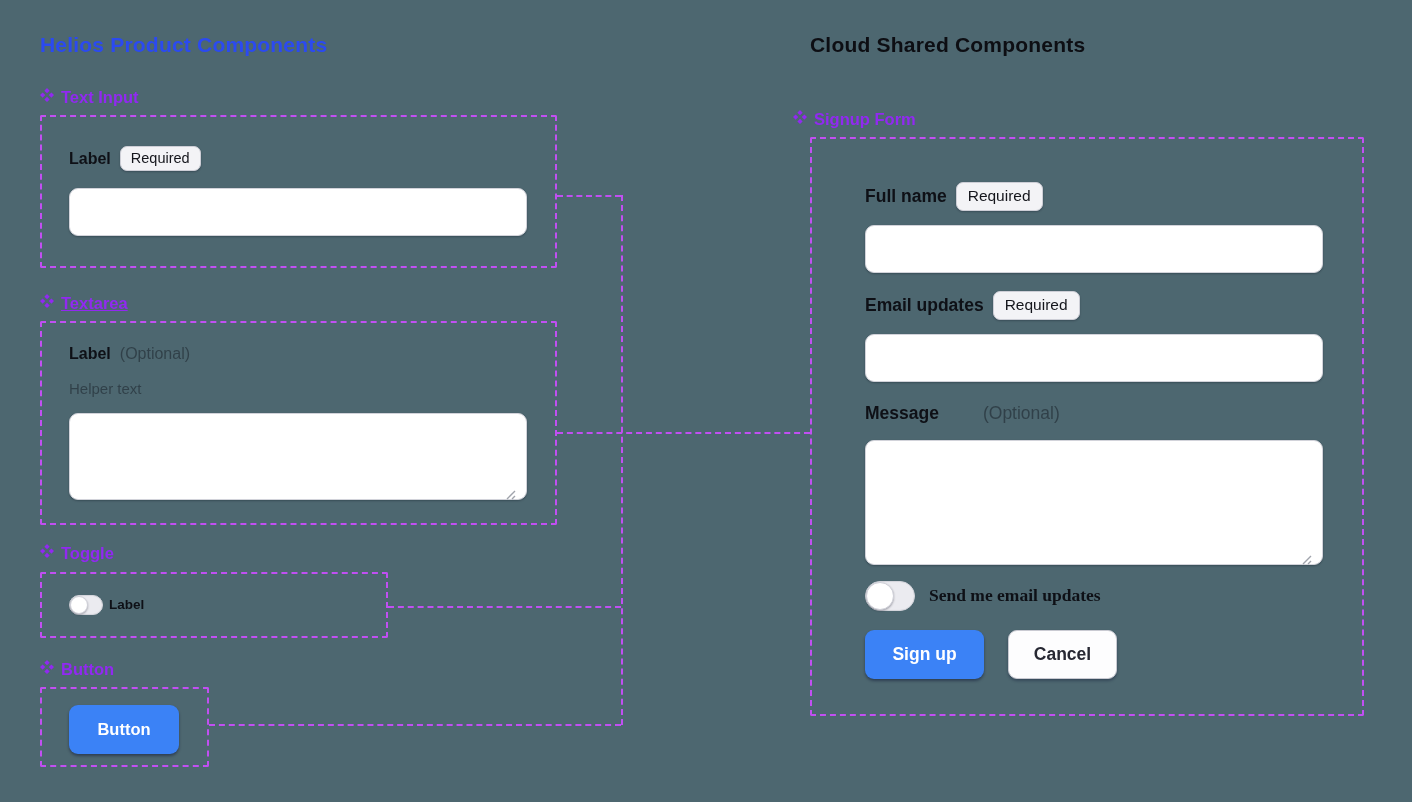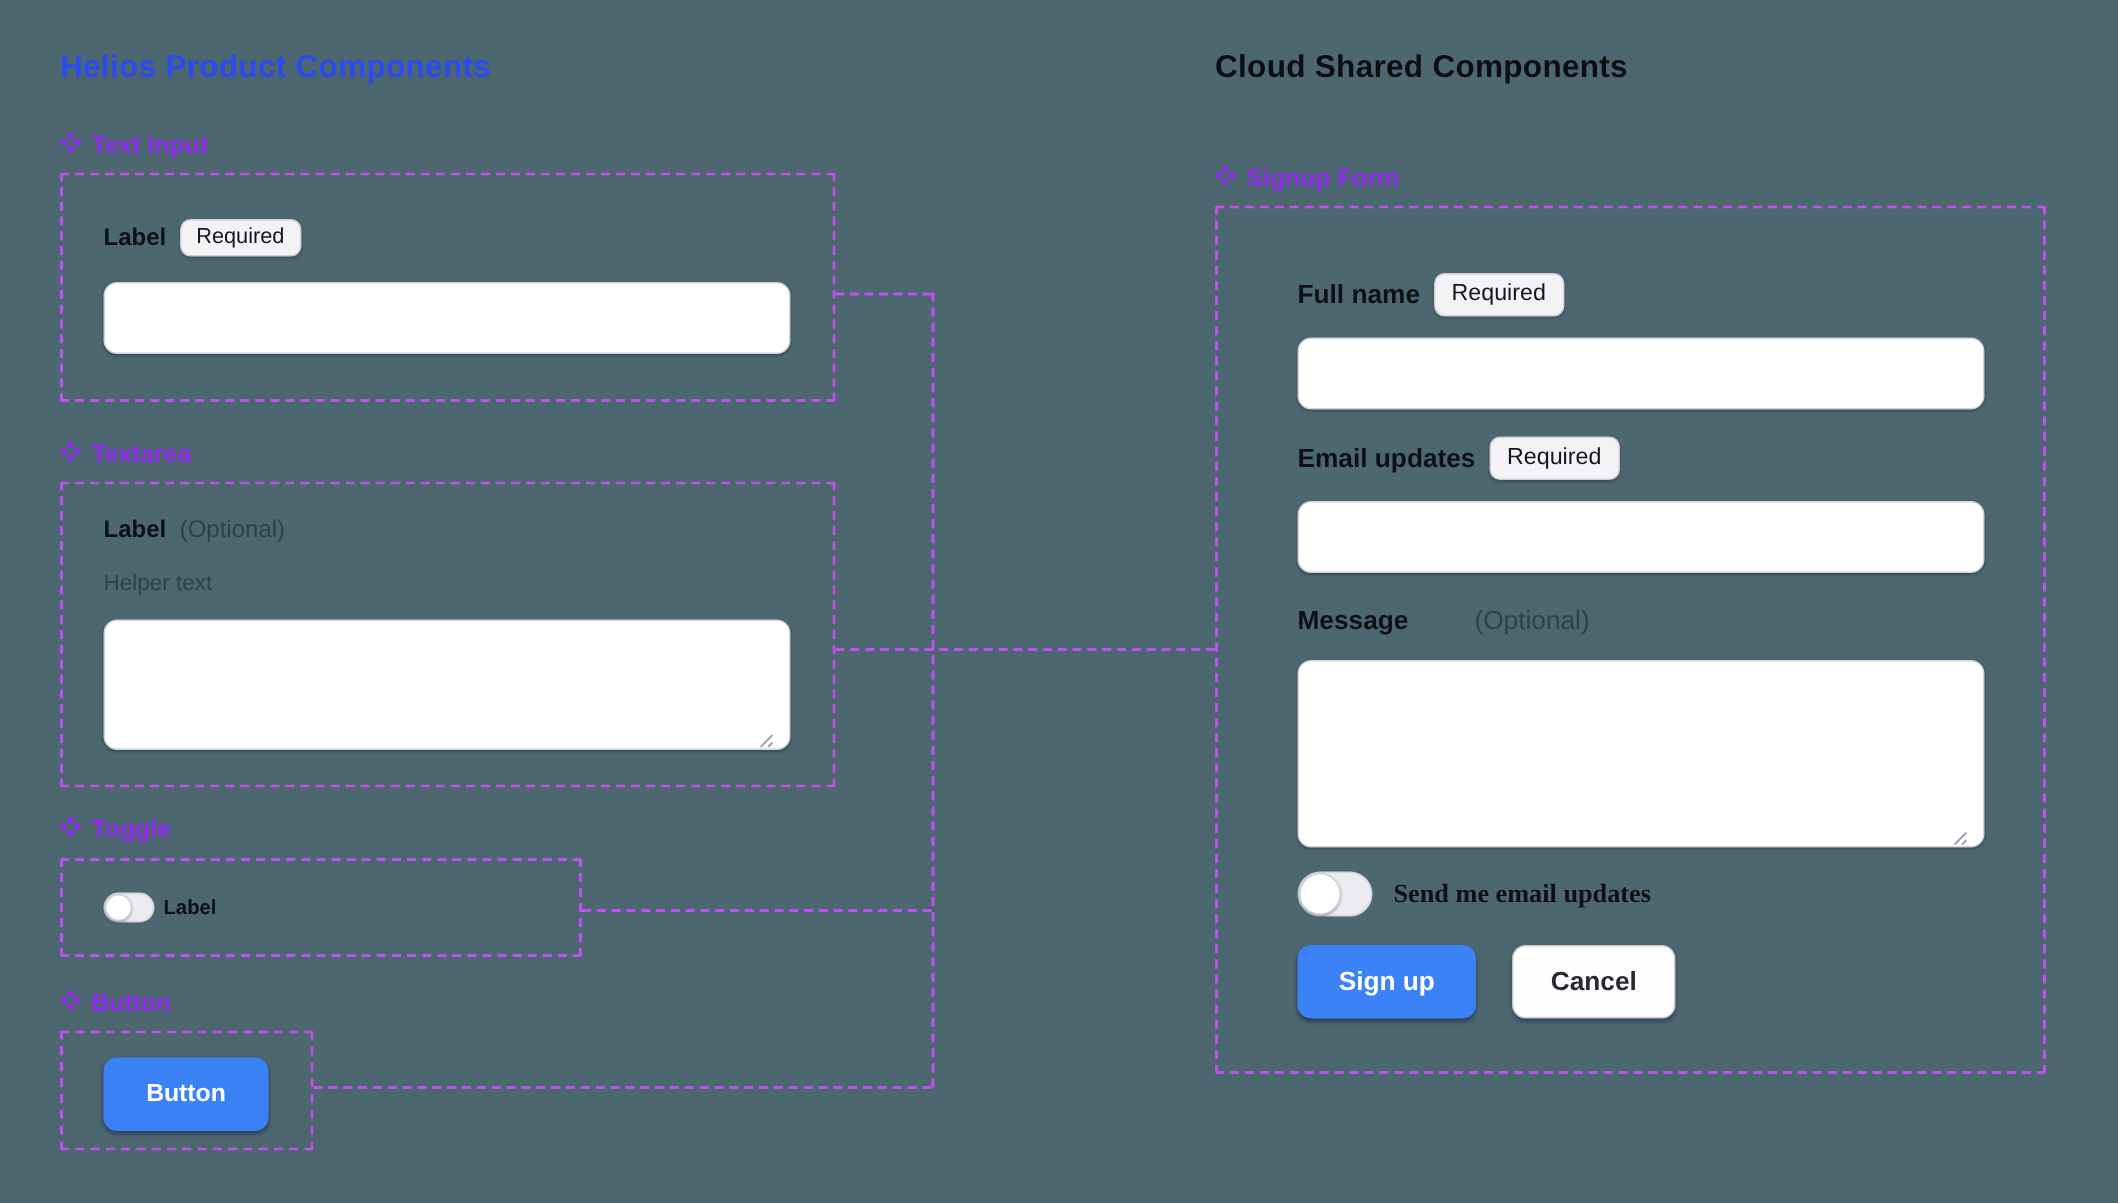--- a/index.html
+++ b/index.html
@@ -72,21 +72,21 @@
   <span>Text Input</span>
 </div>
 <div class="abs frame" style="left:40px;top:115px;width:513px;height:149px;">
   <div class="abs label-row" style="left:27px;top:29px;">
     <span class="field-label">Label</span>
     <span class="chip">Required</span>
   </div>
   <input class="abs ui-input" style="left: 27px; top: 71px; width: 458px; height: 48px;" type="text" placeholder="">
 </div>
 
-<div class="abs comp-heading" style="left:40px;top:294px;">
+<div class="abs comp-heading" style="left:40px;top:294px;text-decoration:underline;">
   <span>
     <svg width="14" height="14" viewBox="0 0 16 16" fill="#9129f1">
         <path d="M8 0l3 3-3 3-3-3z"></path>
         <path d="M8 10l3 3-3 3-3-3z"></path>
         <path d="M3 5l3 3-3 3-3-3z"></path>
         <path d="M13 5l3 3-3 3-3-3z"></path>
       </svg>
   </span>
   <span>Textarea</span>
 </div>
@@ -138,21 +138,21 @@
 </div>
 
 <div class="abs connector-h" style="left:557px;top:195px;width:64px;"></div>
 <div class="abs connector-v" style="left:621px;top:195px;height:530px;"></div>
 <div class="abs connector-h" style="left:557px;top:432px;width:253px;"></div>
 <div class="abs connector-h" style="left:388px;top:606px;width:233px;"></div>
 <div class="abs connector-h" style="left:209px;top:724px;width:412px;"></div>
 
 <div class="abs col-title title-black" style="left:810px;top:33px;">Cloud Shared Components</div>
 
-<div class="abs comp-heading" style="left:810px;top:110px;">
+<div class="abs comp-heading" style="left:793px;top:110px;">
   <span>
     <svg width="14" height="14" viewBox="0 0 16 16" fill="#9129f1">
         <path d="M8 0l3 3-3 3-3-3z"></path>
         <path d="M8 10l3 3-3 3-3-3z"></path>
         <path d="M3 5l3 3-3 3-3-3z"></path>
         <path d="M13 5l3 3-3 3-3-3z"></path>
       </svg>
   </span>
   <span>Signup Form</span>
 </div>

